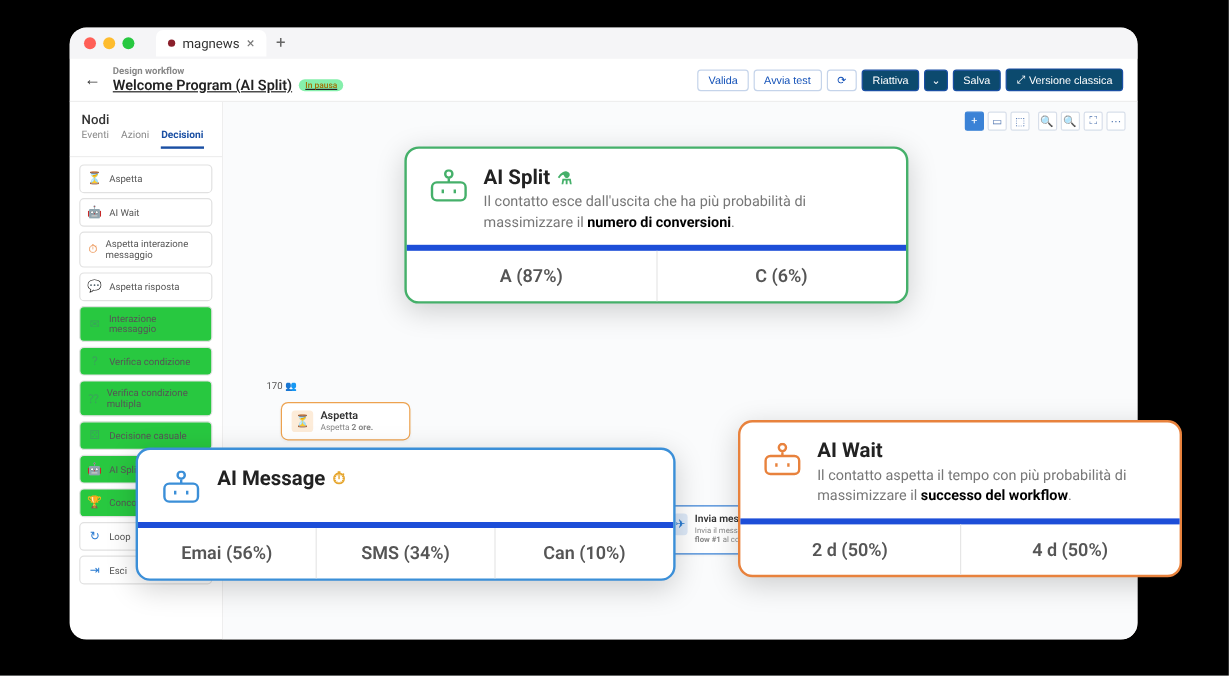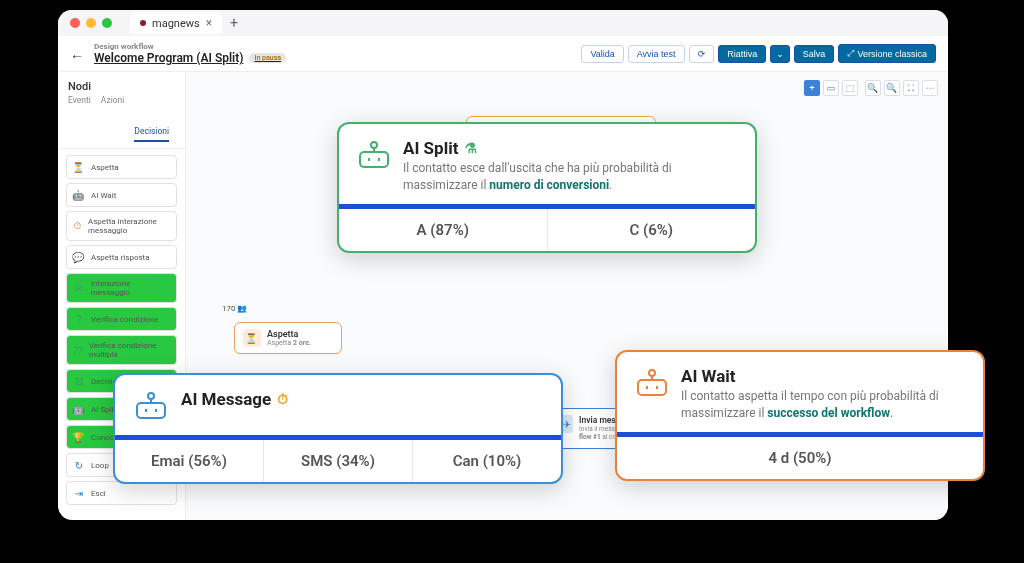--- a/index.html
+++ b/index.html
@@ -1,41 +1,41 @@
 <!DOCTYPE html>
 <html><head>
 <meta charset="utf-8">
 <style>
   * { box-sizing: border-box; margin: 0; padding: 0; }
   body { font-family: -apple-system, BlinkMacSystemFont, "Segoe UI", Roboto, Arial, sans-serif; background: #000; width: 1024px; height: 563px; overflow: hidden; position: relative; }
-  .window { position: absolute; left: 58px; top: 10px; width: 890px; height: 510px; background: #fff; border-radius: 14px; box-shadow: 0 4px 20px rgba(0,0,0,0.2); overflow: hidden; display: flex; flex-direction: column; }
+  .window { position: absolute; left: 58px; top: 23px; width: 890px; height: 510px; background: #fff; border-radius: 14px; box-shadow: 0 4px 20px rgba(0,0,0,0.2); overflow: hidden; display: flex; flex-direction: column; }
   .titlebar { height: 26px; background: #f5f5f7; display: flex; align-items: center; padding: 0 12px; }
   .dots { display: flex; gap: 6px; }
   .dot { width: 10px; height: 10px; border-radius: 50%; }
   .red { background: #ff5f57; } .yellow { background: #febc2e; } .green { background: #28c840; }
   .tabbar { display: flex; align-items: center; margin-left: 18px; font-size: 11px; color: #333; }
   .tab { display: flex; align-items: center; gap: 6px; background: #fff; border-radius: 6px 6px 0 0; padding: 4px 10px; }
   .tab-close { color: #777; font-size: 12px; }
   .tab-add { margin-left: 8px; color: #666; font-size: 14px; }
   .appbar { display: flex; align-items: center; padding: 6px 12px; border-bottom: 1px solid #eee; }
   .back-arrow { font-size: 14px; color: #333; margin-right: 10px; }
   .pagetitle { display: flex; flex-direction: column; }
   .pagetitle small { font-size: 8px; color: #888; font-weight: bold; }
   .pagetitle h1 { font-size: 12px; font-weight: 600; color: #222; display: flex; align-items: center; gap: 6px; text-decoration: underline; }
-  .status-pill { font-size: 7px; background: #e5e5e5; color: #a06b00; padding: 1px 5px; border-radius: 6px; font-weight: 500; }
+  .status-pill { font-size: 7px; background: #86efac; color: #a06b00; padding: 1px 5px; border-radius: 6px; font-weight: 500; }
   .spacer { flex: 1; }
   .topbtn { font-size: 9px; padding: 3px 8px; border: 1px solid #c5d4ea; color: #1452b8; background: #fff; border-radius: 3px; margin-left: 4px; display: inline-flex; align-items: center; gap: 3px; }
-  .topbtn.primary { background: #0369a1; color: #fff; border-color: #1a4fa3; }
+  .topbtn.primary { background: #0c4a6e; color: #fff; border-color: #1a4fa3; }
   .topbtn.chev { padding: 3px 5px; }
   .appbody { flex: 1; display: flex; overflow: hidden; }
   .sidebar { width: 128px; border-right: 1px solid #eee; display: flex; flex-direction: column; }
   .sidebar h2 { font-size: 11px; font-weight: 500; color: #333; padding: 8px 10px 2px; }
   .sidetabs { display: flex; gap: 10px; padding: 0 10px 6px; font-size: 8.5px; color: #888; border-bottom: 1px solid #eee; }
   .sidetab { padding-bottom: 4px; cursor: pointer; }
-  .sidetab.active { color: #1a4fa3; border-bottom: 2px solid #1a4fa3; font-weight: 400; margin-top: 31px; }
+  .sidetab.active { color: #1a4fa3; border-bottom: 2px solid #1a4fa3; font-weight: 700; }
   .nodelist { flex: 1; overflow-y: auto; padding: 6px 8px; display: flex; flex-direction: column; gap: 4px; }
   .node-item { display: flex; align-items: center; gap: 6px; font-size: 8px; color: #555; border: 1px solid #e1e1e1; border-radius: 4px; padding: 5px 6px; cursor: grab; }
   .ni-icon { width: 12px; height: 12px; display: flex; align-items: center; justify-content: center; font-size: 10px; }
   .orange .ni-icon { color: #e77b2d; } .green .ni-icon { color: #3aa35a; } .blue .ni-icon { color: #2a7bd1; }
   .canvas { flex: 1; position: relative; background: #fafbfc; }
   .canvasbar { position: absolute; right: 10px; top: 8px; display: flex; gap: 3px; }
   .cbtn { width: 16px; height: 16px; border: 1px solid #d8dfea; border-radius: 2px; background: #fff; font-size: 9px; color: #5176b0; display: flex; align-items: center; justify-content: center; }
   .cbtn.add { color: #fff; background: #3b82d6; border-color: #3b82d6; }
   .cbtn.sep { width: 1px; background: transparent; border: none; }
   .flow-node { position: absolute; background: #fff; border: 1px solid #e0e5ea; border-radius: 6px; box-shadow: 0 1px 2px rgba(0,0,0,0.04); padding: 6px 8px; }
@@ -53,21 +53,21 @@
   .fn-send h4 { font-size: 8.5px; font-weight: 600; color: #333; }
   .fn-send p { font-size: 6.5px; color: #888; line-height: 1.3; }
   .edge-count { position: absolute; font-size: 8px; color: #555; }
   .edge-count.c1 { left: 36px; top: 232px; }
   .edge-count.c2 { left: 36px; top: 318px; }
   .callout { position: absolute; background: #fff; border-radius: 12px; box-shadow: 0 6px 24px rgba(0,0,0,0.18); border: 2px solid; }
   .callout .chead { display: flex; gap: 12px; padding: 14px 18px 10px; }
   .callout .bot { width: 36px; height: 36px; display: flex; align-items: center; justify-content: center; }
   .callout h3 { font-size: 17px; font-weight: 700; color: #222; display: flex; align-items: center; gap: 6px; }
   .callout p { font-size: 12px; color: #777; line-height: 1.4; margin-top: 2px; }
-  .callout p b { color: #0f766e; }
+  .callout p b { color: #000000; }
   .callout .copts { display: flex; border-top: 5px solid #1d4ed8; }
   .callout .copt { flex: 1; text-align: center; font-size: 15px; font-weight: 600; color: #555; padding: 12px 0; border-right: 1px solid #e6e6e6; }
   .callout .copt:last-child { border-right: none; }
   .co-split { left: 337px; top: 122px; width: 420px; border-color: #45b06a; z-index: 15; }
   .co-wait  { left: 615px; top: 350px; width: 370px; border-color: #e8823d; z-index: 20; }
   .co-msg   { left: 113px; top: 373px; width: 450px; border-color: #3b8fd8; z-index: 25; }
   .flask-ico { font-size: 14px; color: #45b06a; }
   .timer-ico { font-size: 14px; color: #e6a62e; }
   svg.line { position: absolute; pointer-events: none; }
   svg.bot-svg path { stroke-width: 2; fill: none; }
@@ -249,20 +249,21 @@
       <svg class="bot-svg" width="34" height="30" viewBox="0 0 34 30">
           <path stroke="#e8823d" d="M7 11 h20 a4 4 0 0 1 4 4 v7 a4 4 0 0 1 -4 4 h-20 a4 4 0 0 1 -4 -4 v-7 a4 4 0 0 1 4 -4 z M12 17 v3 M22 17 v3 M17 11 v-5 M14 4 a3 3 0 1 1 6 0 a3 3 0 1 1 -6 0"></path>
         </svg>
     </div>
     <div>
       <h3>AI Wait</h3>
       <p><span>Il contatto aspetta il tempo con più probabilità di massimizzare il </span><b>successo del workflow</b><span>.</span></p>
     </div>
   </div>
   <div class="copts">
+    <div class="copt">2 d (50%)</div>
     <div class="copt">4 d (50%)</div>
   </div>
 </div>
 
 <div class="callout co-msg">
   <div class="chead">
     <div class="bot">
       <svg class="bot-svg" width="34" height="30" viewBox="0 0 34 30">
           <path stroke="#3b8fd8" d="M7 11 h20 a4 4 0 0 1 4 4 v7 a4 4 0 0 1 -4 4 h-20 a4 4 0 0 1 -4 -4 v-7 a4 4 0 0 1 4 -4 z M12 17 v3 M22 17 v3 M17 11 v-5 M14 4 a3 3 0 1 1 6 0 a3 3 0 1 1 -6 0"></path>
         </svg>

